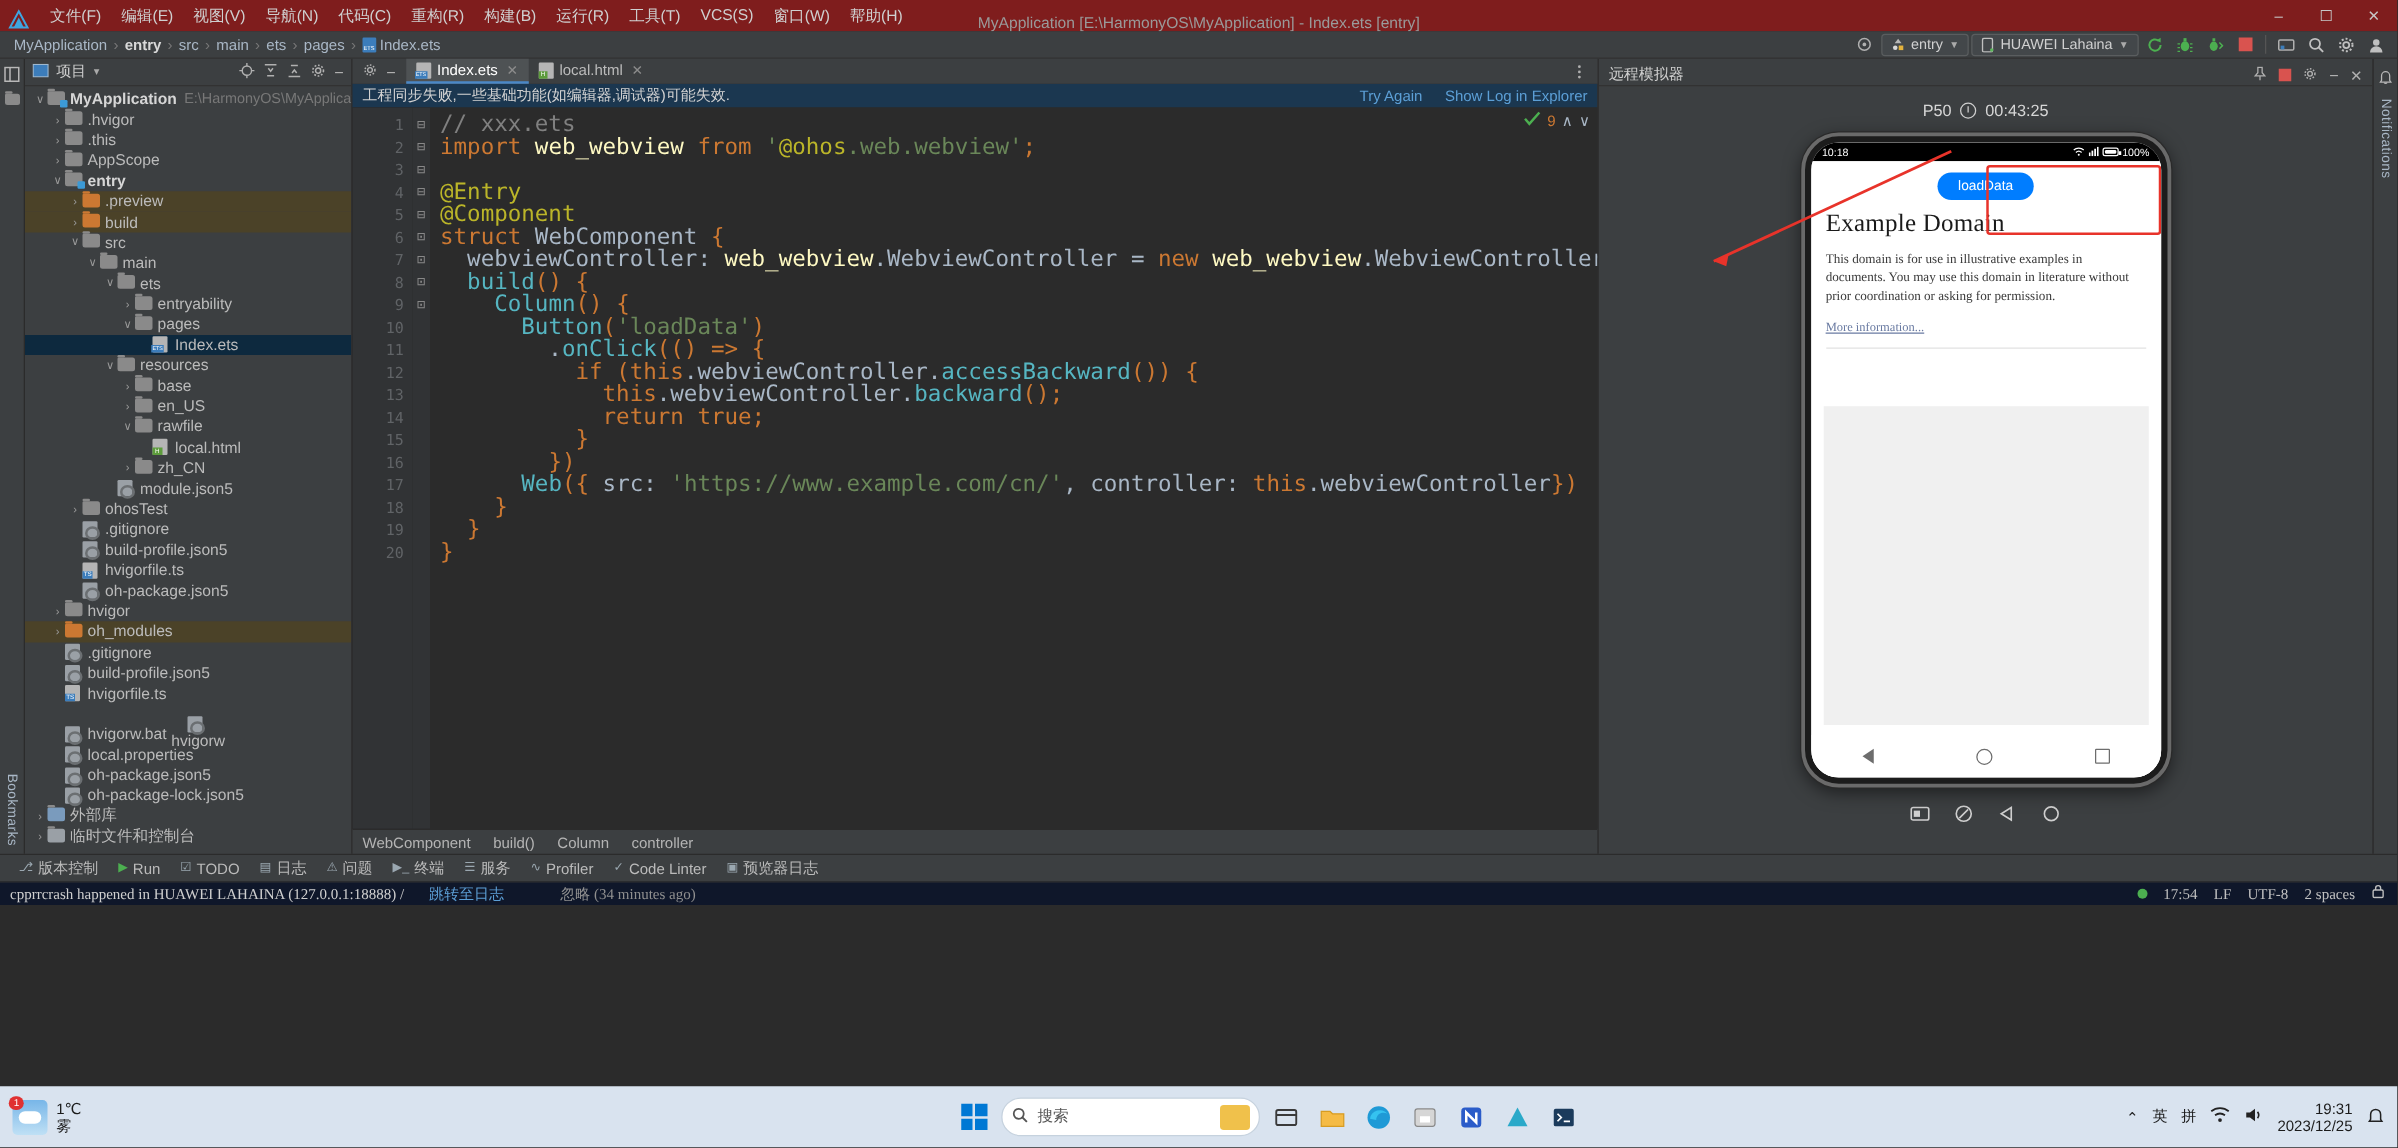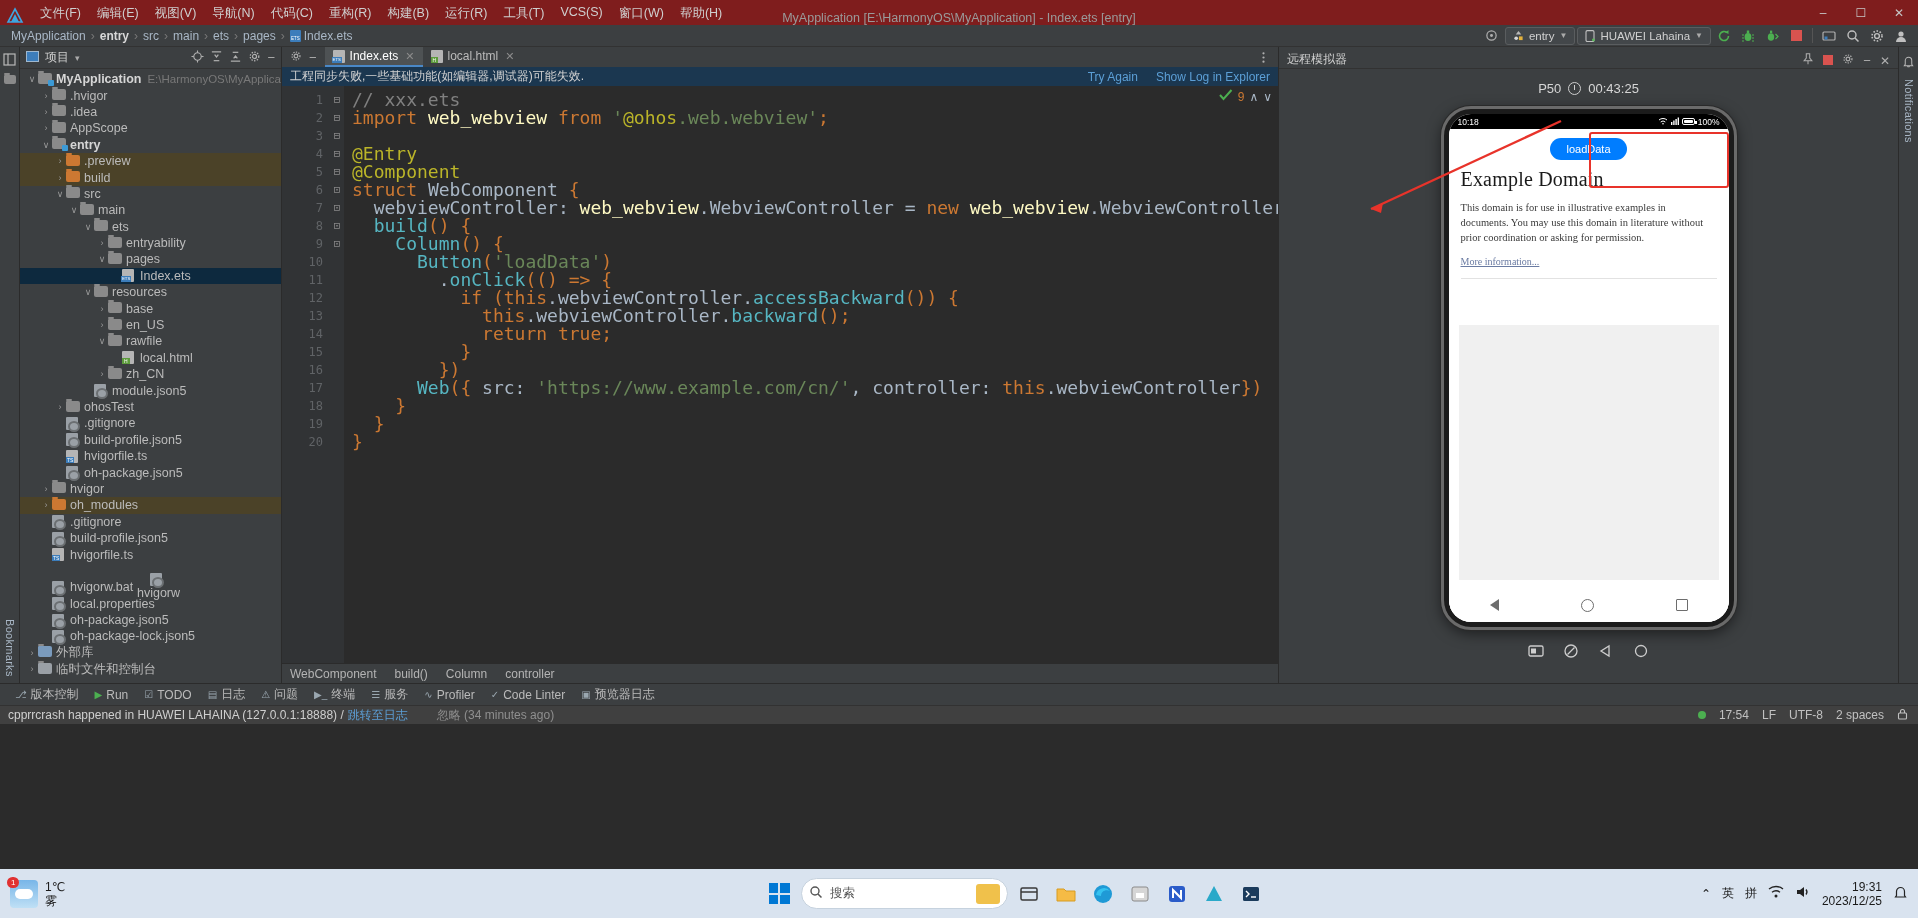--- a/index.html
+++ b/index.html
@@ -216,22 +216,22 @@
 
   
   .tw-bar {
     height:22px; background:#3c3f41; display:flex; align-items:center; gap:2px;
     padding-left:8px; border-top:1px solid #2b2b2b; font-size:12px; color:#bbb;
   }
   .tw { display:flex; align-items:center; gap:4px; padding:2px 7px; border-radius:3px;}
 
   
   .evt {
-    height:19px; background:#404040; display:flex; align-items:center; font-size:12px;
-    padding-left:8px; gap:4px; border-top:1px solid #323232; color:#cfcfcf;
+    height:19px; background:#0f172a; display:flex; align-items:center; font-size:12px;
+    padding-left:8px; gap:20px; border-top:1px solid #323232; color:#cfcfcf;font-family:Liberation Serif, serif;
   }
   .evt .lnk { color:#5c9fd6; }
   .evt .dim { color:#8f8f8f;margin-left:25px; }
   .evt-right { margin-left:auto; display:flex; align-items:center; gap:13px; padding-right:10px; color:#c0c0c0;}
   .green-dot { width:8px;height:8px;border-radius:50%;background:#4caf50;}
 
   
   .taskbar {
     position:absolute; left:0; bottom:0; width:1918px; height:49px;
     background:#d9e3ef; display:flex; align-items:center;
@@ -450,21 +450,21 @@
             <span class="fico">
               <div class="fold"></div>
             </span>
             <span class="lbl">.hvigor</span>
           </div>
           <div class="node" style="padding-left: 20px;">
             <span class="arrow">›</span>
             <span class="fico">
               <div class="fold"></div>
             </span>
-            <span class="lbl">.idea</span>
+            <span class="lbl">.this</span>
           </div>
           <div class="node" style="padding-left: 20px;">
             <span class="arrow">›</span>
             <span class="fico">
               <div class="fold"></div>
             </span>
             <span class="lbl">AppScope</span>
           </div>
           <div class="node" style="padding-left: 20px;">
             <span class="arrow">∨</span>

